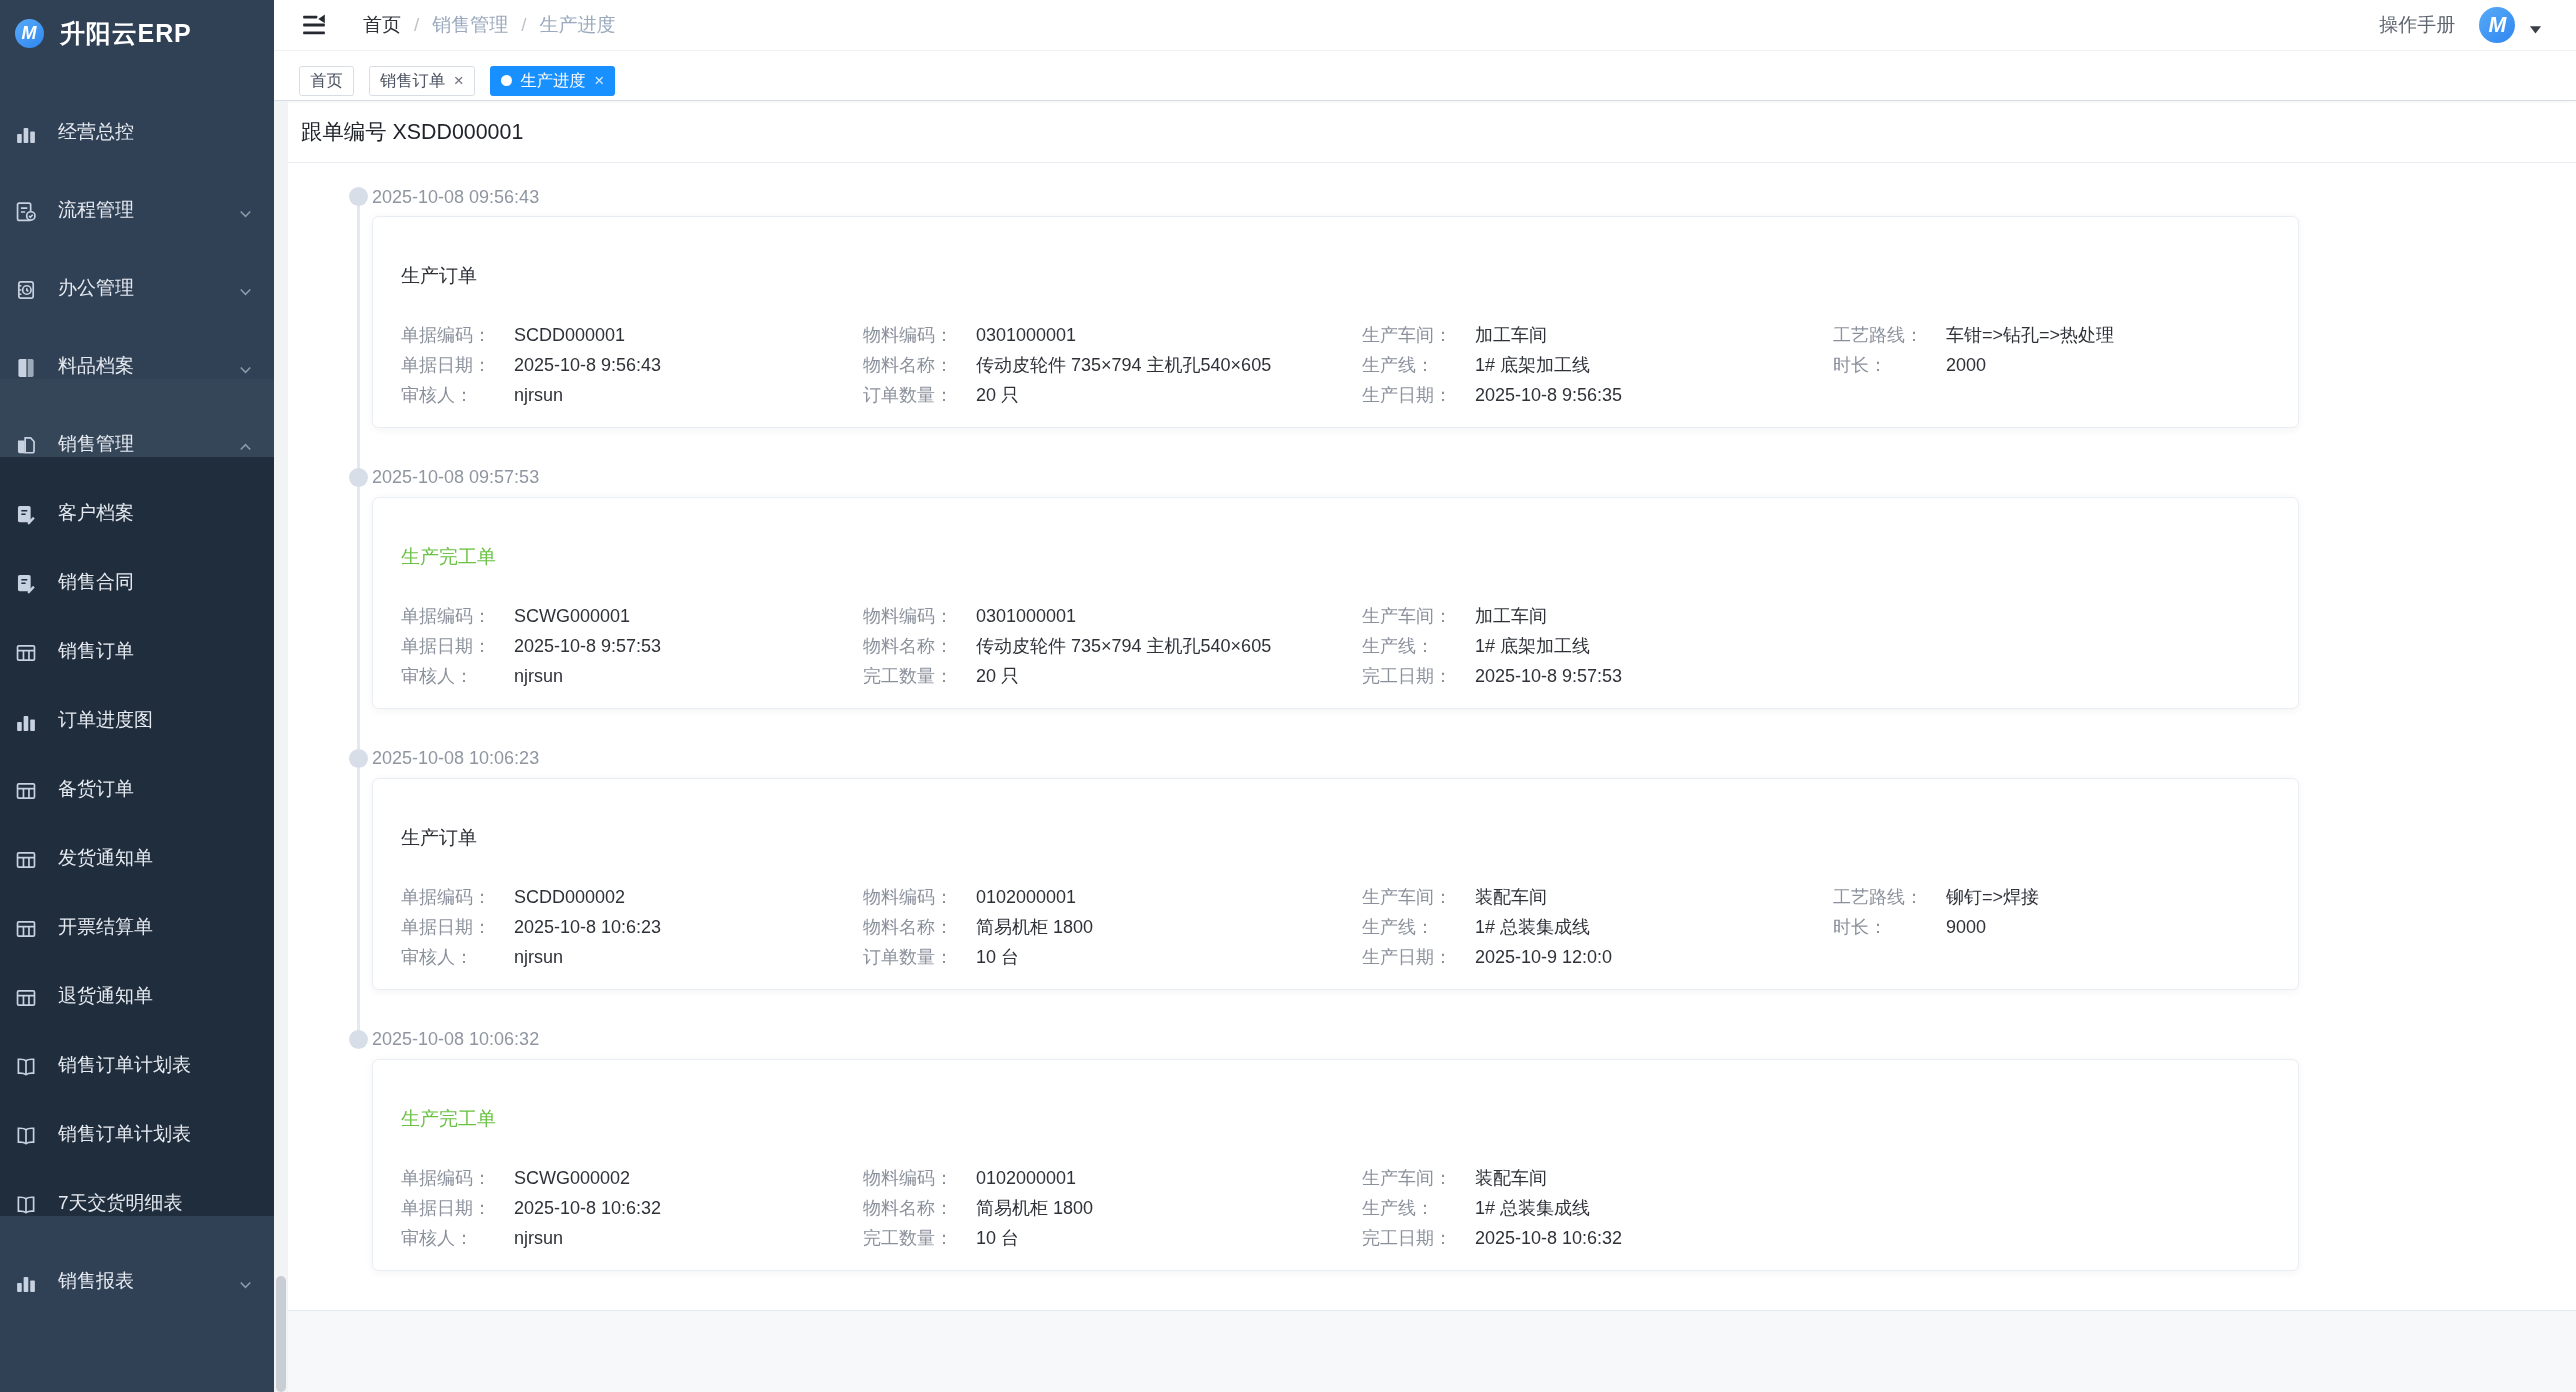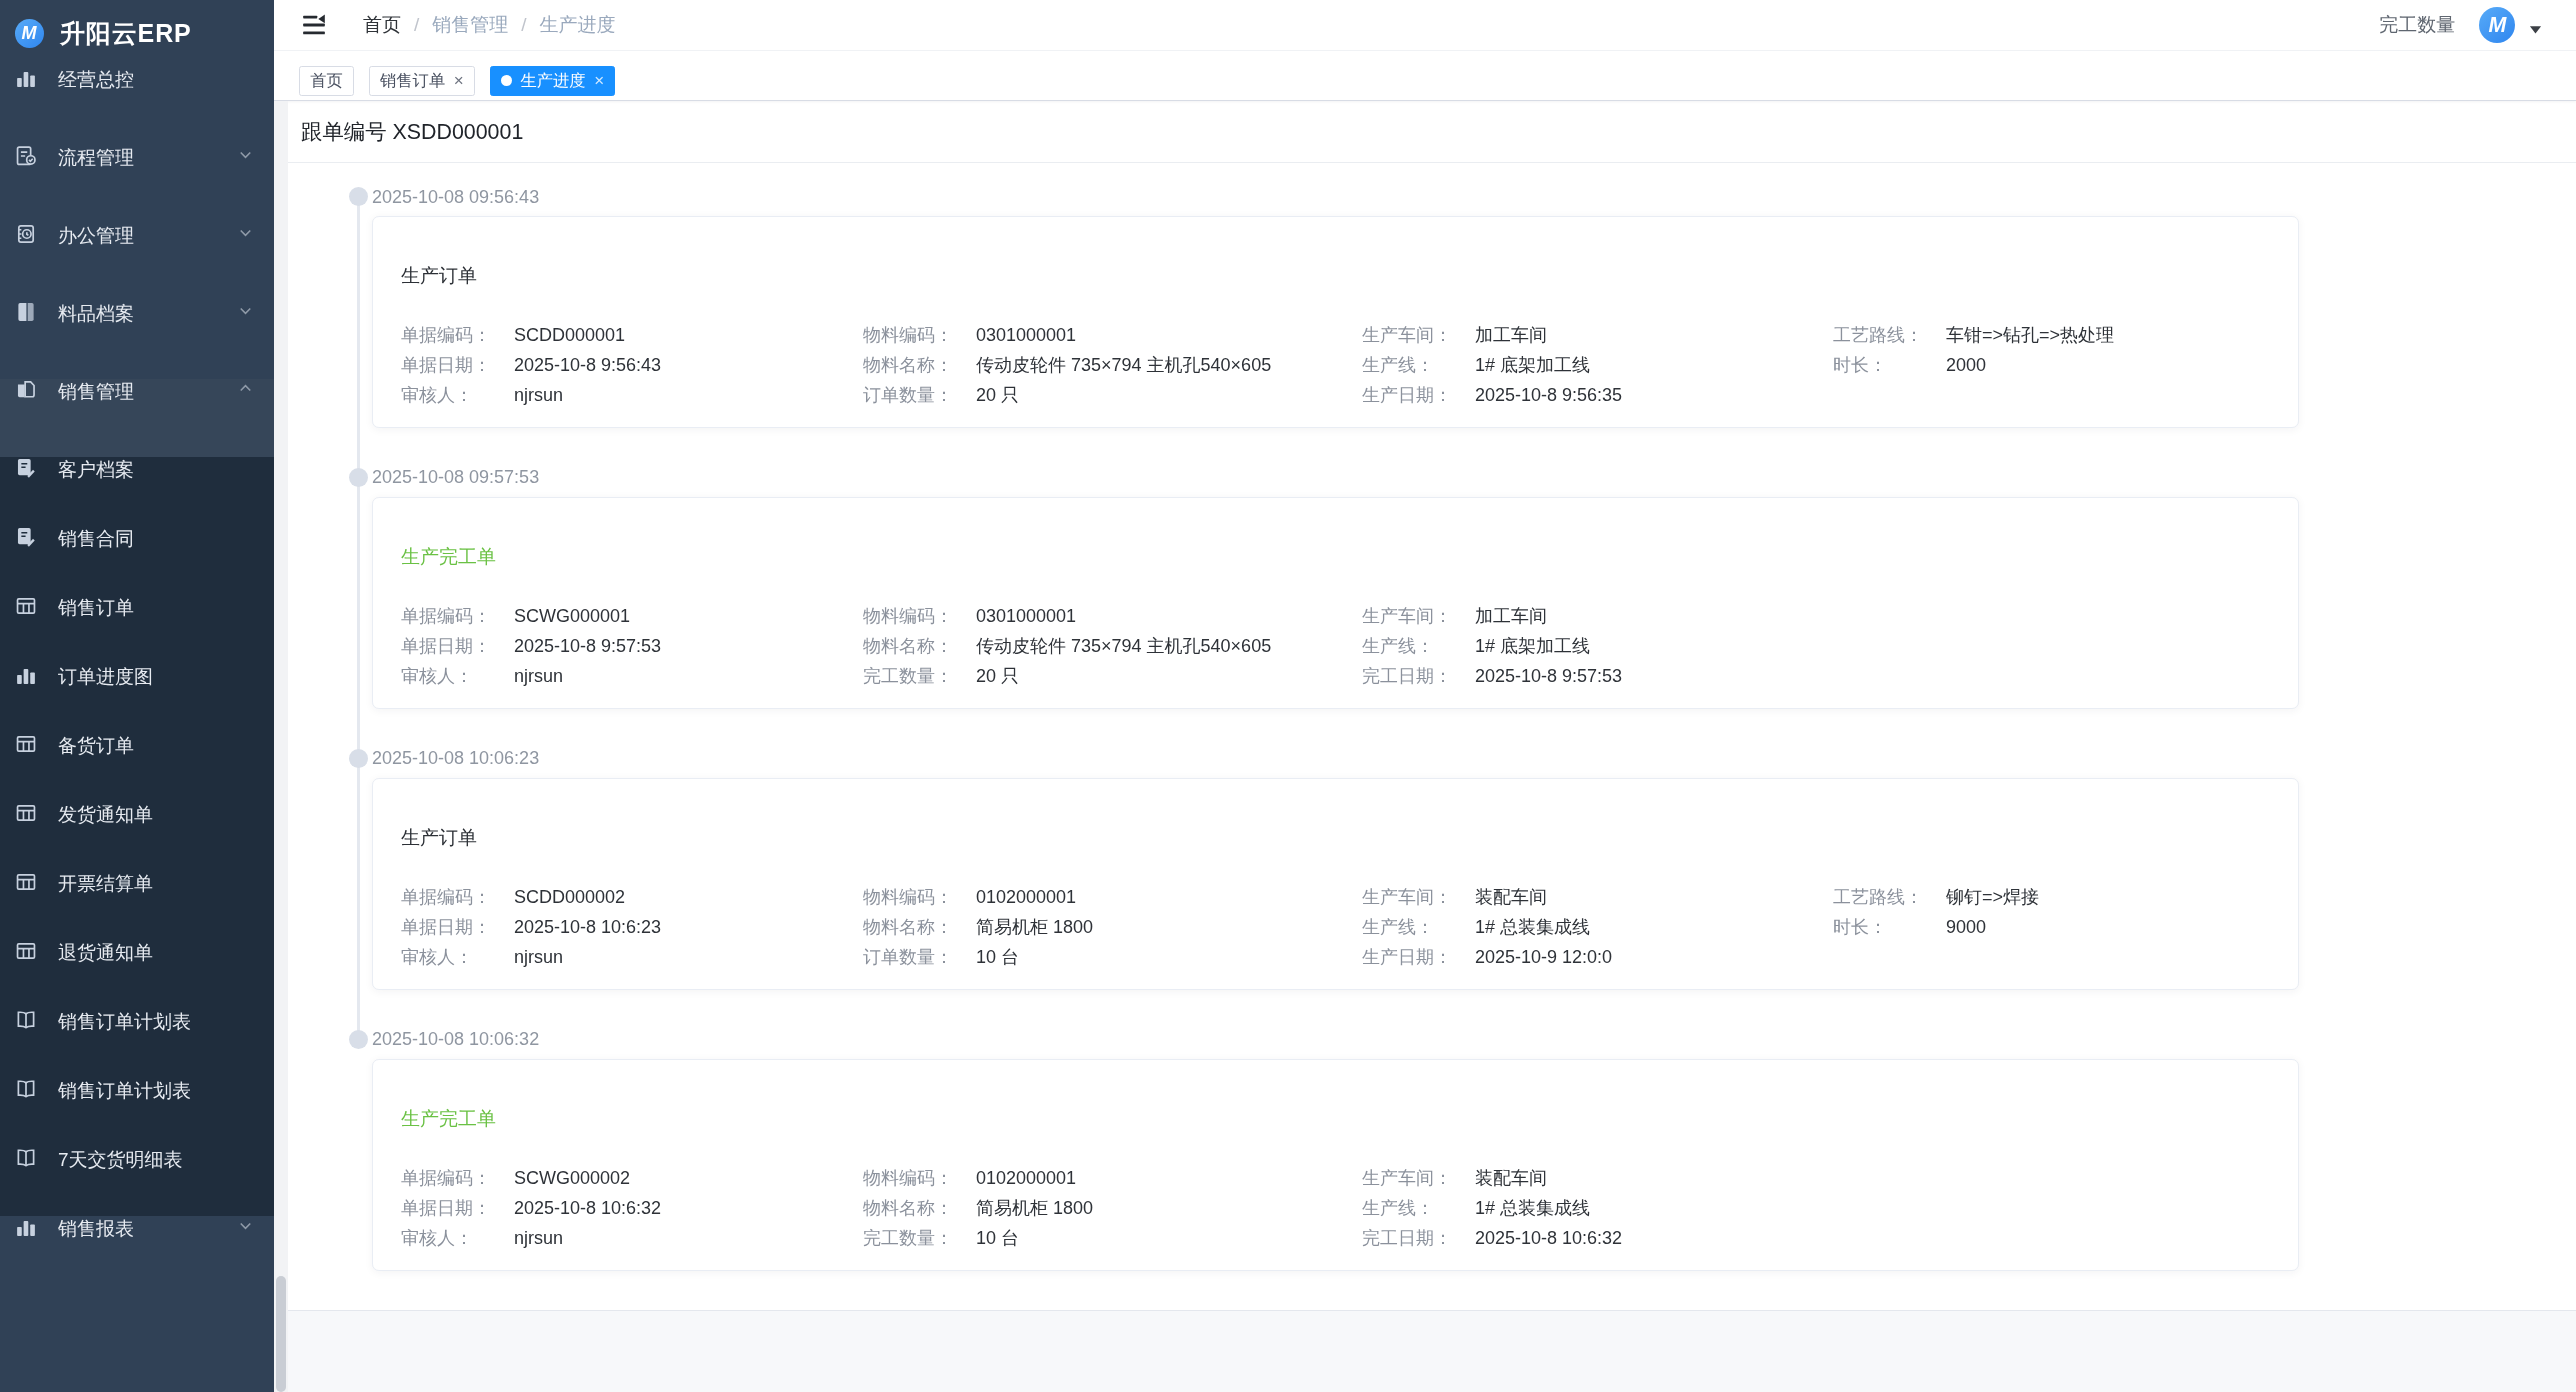--- a/index.html
+++ b/index.html
@@ -7,21 +7,21 @@
   body{
     font-family:"Liberation Sans","DejaVu Sans",sans-serif;
     background:#f7f8fa;display:flex;overflow:hidden;position:relative;
   }
   
   .sidebar{width:274px;height:1392px;background:var(--sidebar-bg,#304156);flex-shrink:0;overflow:hidden;position:relative;z-index:6}
   .logo-row{height:67px;display:flex;align-items:center;padding-left:14.6px}
   .logo-circle{width:29px;height:29px;border-radius:50%;background:linear-gradient(140deg,#58abf8,#2f86ef);
     color:#fff;font-style:italic;font-weight:bold;font-size:18px;display:flex;align-items:center;justify-content:center;flex-shrink:0}
   .logo-text{color:#fff;font-size:25px;font-weight:bold;margin-left:16.3px;letter-spacing:0.9px;white-space:nowrap}
-  .menu-item{height:78px;display:flex;align-items:flex-start;padding:0 19px 0 15.4px;color:#e7ebf1;font-size:19px;cursor:pointer;white-space:nowrap}
+  .menu-item{height:78px;display:flex;align-items:flex-end;padding:0 19px 0 15.4px;color:#e7ebf1;font-size:19px;cursor:pointer;white-space:nowrap}
   .menu-item.sub{height:69px}
   .menu-item.open-parent{background:#364659}
   .submenu{background:var(--submenu-bg,#1f2d3d)}
   .mi-icon{width:22px;height:22px;margin-right:20.6px;display:inline-flex;color:#c7d1df;flex-shrink:0}
   .mi-icon svg{width:100%;height:100%}
   .mi-label{flex:1;overflow:hidden}
   .chev{width:19px;height:19px;display:inline-flex;color:#8f9aa8}
   .chev svg{width:100%;height:100%}
   .chev.up{transform:rotate(180deg)}
   
@@ -285,21 +285,21 @@
       </svg>
     </span>
     <nav class="breadcrumb">
         <span class="bc-item first">首页</span>
         <span class="bc-sep">/</span>
         <span class="bc-item">销售管理</span>
         <span class="bc-sep">/</span>
         <span class="bc-item">生产进度</span>
       </nav>
     <div class="topbar-right">
-      <span class="manual">完工数量</span>
+      <span class="manual">操作手册</span>
       <span class="avatar">M</span>
       <span class="caret">
         <svg viewBox="0 0 14 10" fill="#3c4046">
             <path d="M1 1.2h12L7 9.2z"></path>
           </svg>
       </span>
     </div>
   </header>
 
   <div class="tagsbar">

